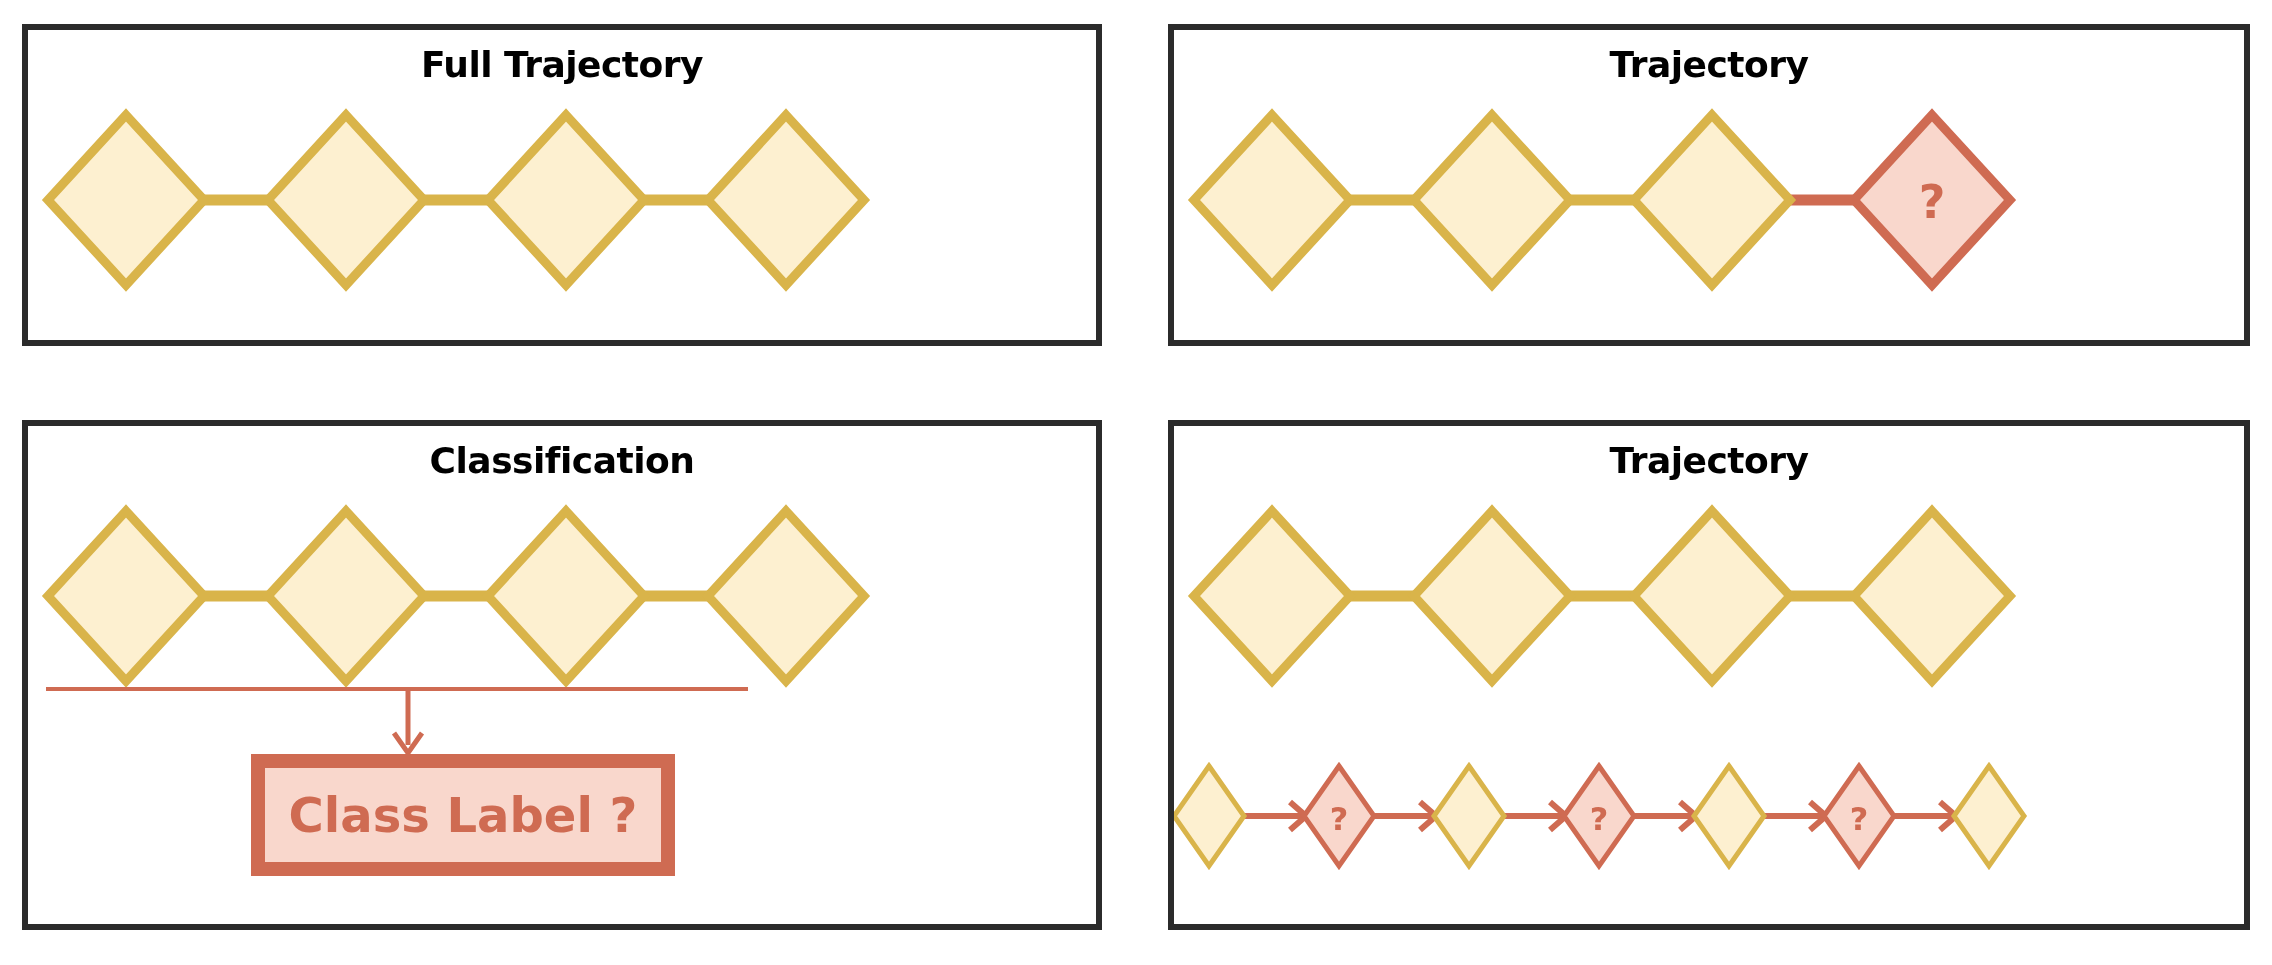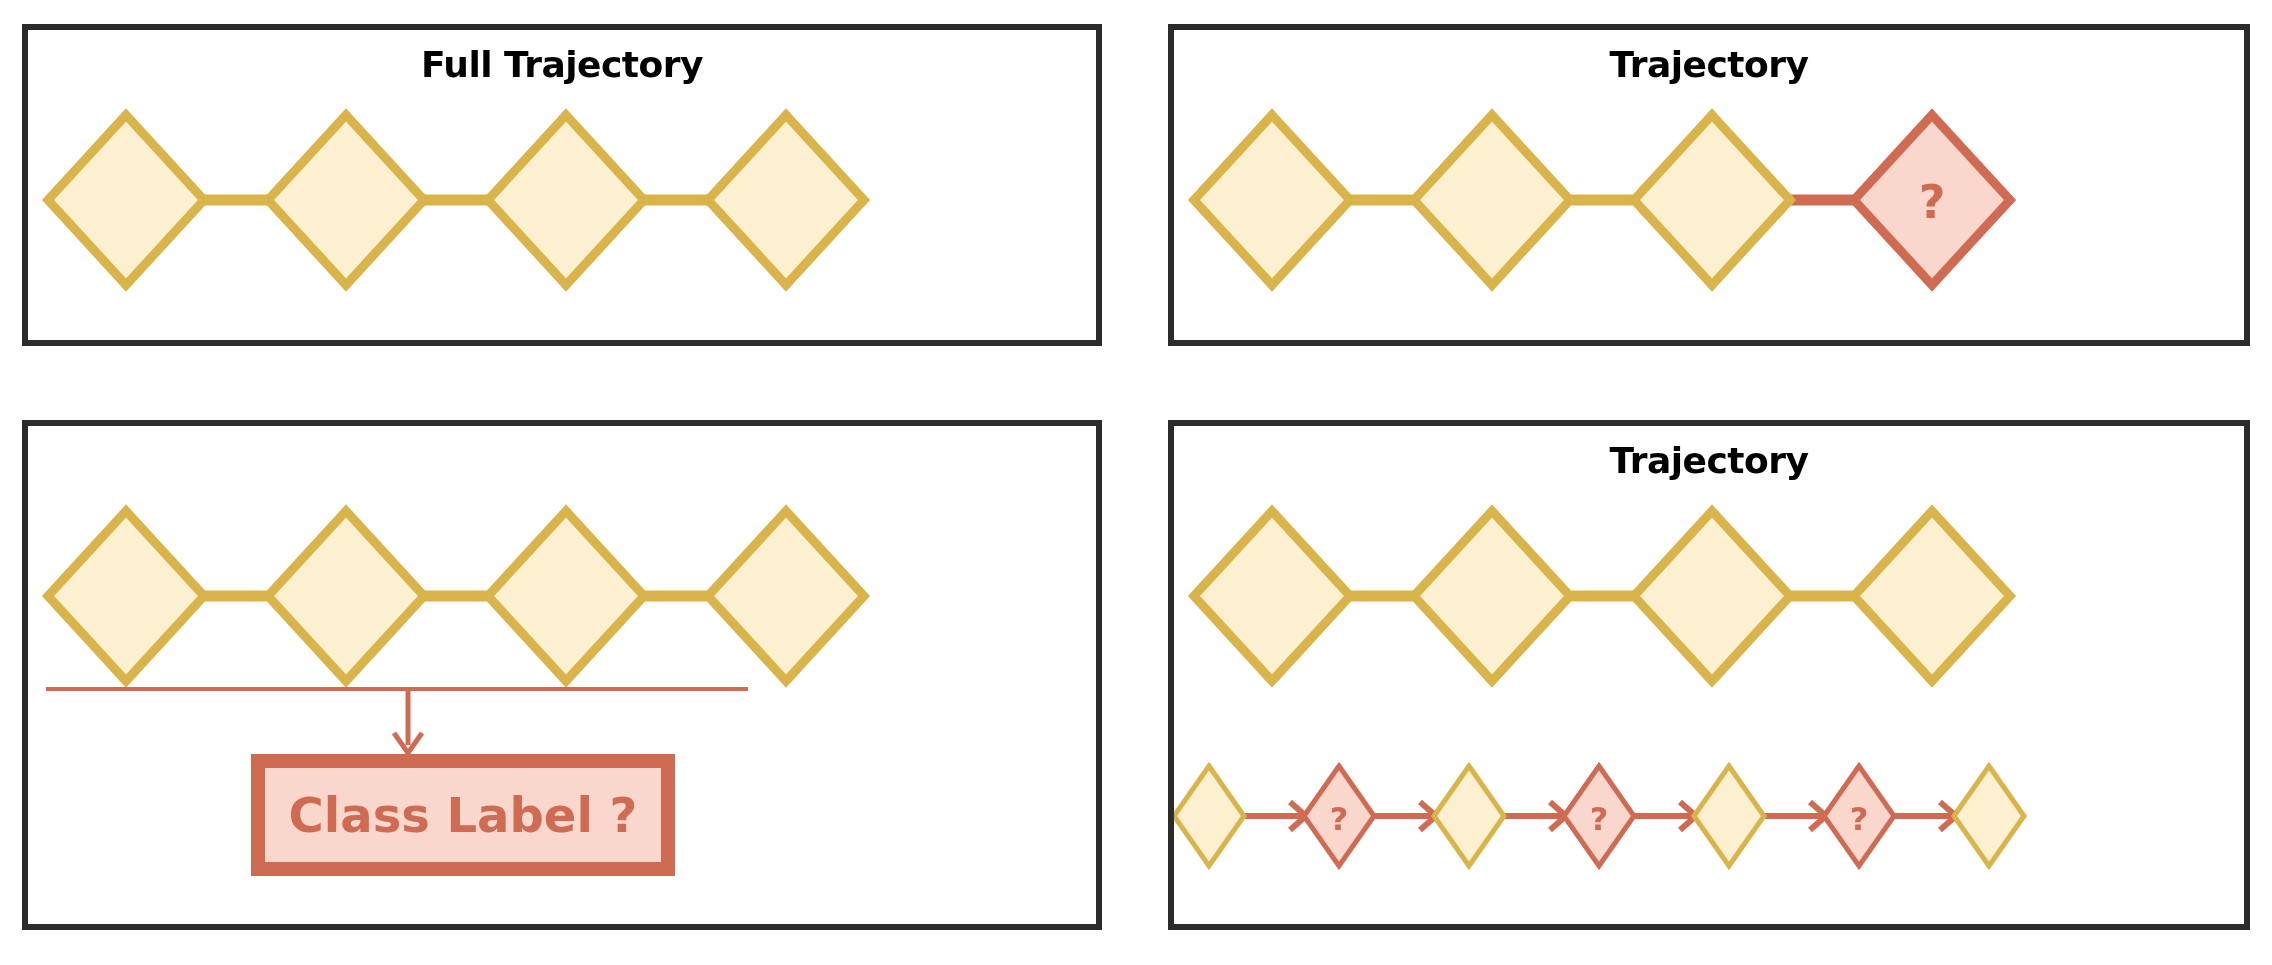--- a/index.html
+++ b/index.html
@@ -95,20 +95,21 @@
       </g>
       <polygon points="98,15 176,100 98,185 20,100" fill="#FDF0D0" stroke="#D9B44A" stroke-width="9"></polygon>
       <polygon points="318,15 396,100 318,185 240,100" fill="#FDF0D0" stroke="#D9B44A" stroke-width="9"></polygon>
       <polygon points="538,15 616,100 538,185 460,100" fill="#FDF0D0" stroke="#D9B44A" stroke-width="9"></polygon>
       <polygon points="758,15 836,100 758,185 680,100" fill="#F9D7CC" stroke="#CF6B52" stroke-width="9"></polygon>
       <text class="label-text" x="758" y="118" text-anchor="middle" font-size="46" fill="#CF6B52" font-family="DejaVu Sans, sans-serif" font-weight="bold">?</text>
     </svg>
   </div>
 
   <div class="panel" id="panel-classification">
+    <div class="panel-title">Classification</div>
 
     <svg class="chain-svg" style="left:0px; top:70px;" width="1068" height="200" viewBox="0 0 1068 200">
       <g>
         <line x1="148" y1="100" x2="296" y2="100" stroke="#D9B44A" stroke-width="11"></line>
         <polyline points="272,78 300,100 272,122" fill="none" stroke="#D9B44A" stroke-width="11"></polyline>
         <line x1="368" y1="100" x2="516" y2="100" stroke="#D9B44A" stroke-width="11"></line>
         <polyline points="492,78 520,100 492,122" fill="none" stroke="#D9B44A" stroke-width="11"></polyline>
         <line x1="588" y1="100" x2="736" y2="100" stroke="#D9B44A" stroke-width="11"></line>
         <polyline points="712,78 740,100 712,122" fill="none" stroke="#D9B44A" stroke-width="11"></polyline>
       </g>

